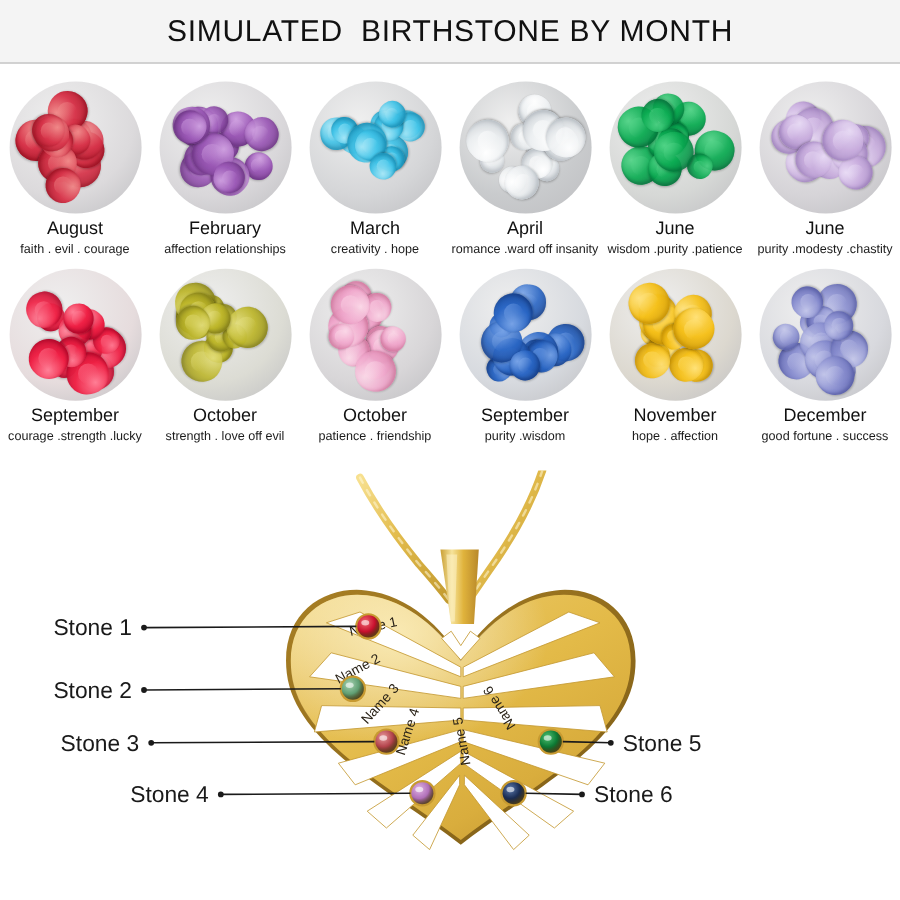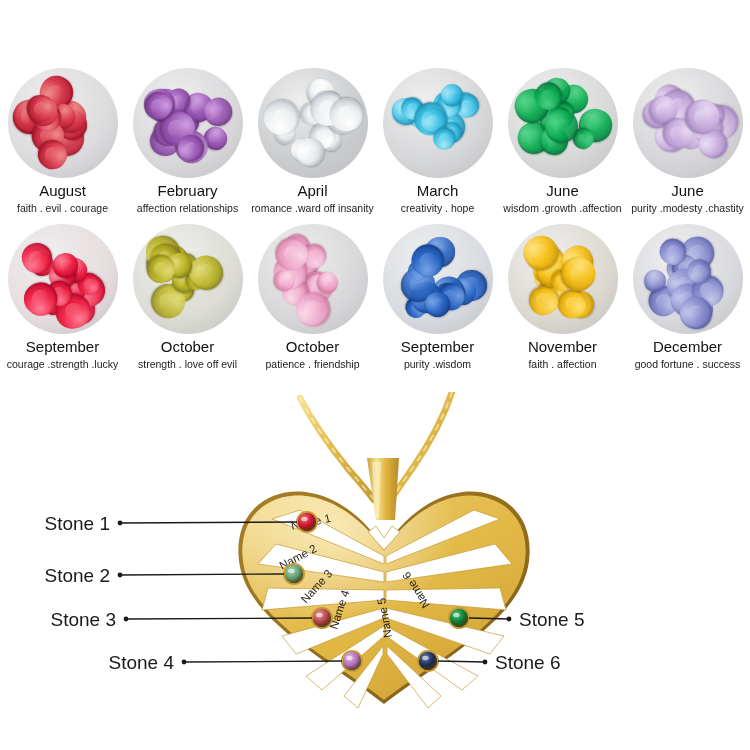--- a/index.html
+++ b/index.html
@@ -73,20 +73,23 @@
   .name-label{
     font-family:"Liberation Sans", sans-serif;
     font-size:11.5px;fill:#2a2318;
   }
 </style>
 </head>
 <body>
 
 <div id="page">
 
+  <div class="header">
+    <div class="header-title">SIMULATED  BIRTHSTONE BY MONTH</div>
+  </div>
 
   <div class="months" id="months-grid">
       <div class="month-cell">
         <div class="gem-wrap">
           <div class="gem" style="background: radial-gradient(circle at 38% 30%, rgb(239, 239, 239) 0%, rgb(220, 218, 220) 60%, rgb(189, 189, 192) 100%);">
             <div class="stones">
               <div class="s" style="width: 28.1344px; height: 28.1344px; left: 24.7888px; top: 29.6537px; background: radial-gradient(circle at 34% 26%, rgb(240, 138, 138) 0%, rgb(215, 52, 74) 48%, rgb(158, 20, 37) 100%); box-shadow: rgb(158, 20, 37) 0px -2px 3px inset, rgba(0, 0, 0, 0.28) 0px 1px 2px; transform: rotate(355.353deg); opacity: 0.96;"></div>
               <div class="s" style="width: 14.0672px; height: 14.0672px; left: 31.8224px; top: 36.6873px; background: linear-gradient(135deg, rgb(240, 138, 138) 0%, transparent 70%); opacity: 0.6; border-radius: 50%;"></div>
               <div class="s" style="width: 33.7299px; height: 33.7299px; left: 5.12218px; top: 32.0087px; background: radial-gradient(circle at 34% 26%, rgb(240, 138, 138) 0%, rgb(215, 52, 74) 48%, rgb(158, 20, 37) 100%); box-shadow: rgb(158, 20, 37) 0px -2px 3px inset, rgba(0, 0, 0, 0.28) 0px 1px 2px; transform: rotate(26.8415deg); opacity: 1;"></div>
               <div class="s" style="width: 16.8649px; height: 16.8649px; left: 13.5547px; top: 40.4412px; background: linear-gradient(135deg, rgb(240, 138, 138) 0%, transparent 70%); opacity: 0.6; border-radius: 50%;"></div>
@@ -149,20 +152,56 @@
               <div class="s" style="width: 26.9345px; height: 26.9345px; left: 12.2478px; top: 24.3839px; background: radial-gradient(circle at 34% 26%, rgb(207, 160, 224) 0%, rgb(155, 89, 182) 48%, rgb(111, 55, 134) 100%); box-shadow: rgb(111, 55, 134) 0px -2px 3px inset, rgba(0, 0, 0, 0.28) 0px 1px 2px; transform: rotate(121.555deg); opacity: 0.97;"></div>
               <div class="s" style="width: 13.4672px; height: 13.4672px; left: 18.9815px; top: 31.1176px; background: linear-gradient(135deg, rgb(207, 160, 224) 0%, transparent 70%); opacity: 0.6; border-radius: 50%;"></div>
             </div>
           </div>
         </div>
         <div class="month-name">February</div>
         <div class="month-desc">affection relationships</div>
       </div>
       <div class="month-cell">
         <div class="gem-wrap">
+          <div class="gem" style="background: radial-gradient(circle at 38% 30%, rgb(239, 239, 239) 0%, rgb(213, 214, 216) 60%, rgb(189, 189, 192) 100%);">
+            <div class="stones">
+              <div class="s" style="width: 22.7056px; height: 22.7056px; left: 70.7054px; top: 23.627px; background: radial-gradient(circle at 34% 26%, rgb(166, 231, 247) 0%, rgb(63, 195, 232) 48%, rgb(27, 143, 181) 100%); box-shadow: rgb(27, 143, 181) 0px -2px 3px inset, rgba(0, 0, 0, 0.28) 0px 1px 2px; transform: rotate(88.5129deg); opacity: 0.92;"></div>
+              <div class="s" style="width: 11.3528px; height: 11.3528px; left: 76.3818px; top: 29.3034px; background: linear-gradient(135deg, rgb(166, 231, 247) 0%, transparent 70%); opacity: 0.6; border-radius: 50%;"></div>
+              <div class="s" style="width: 29.9235px; height: 29.9235px; left: 52.6926px; top: 44.0912px; background: radial-gradient(circle at 34% 26%, rgb(166, 231, 247) 0%, rgb(63, 195, 232) 48%, rgb(27, 143, 181) 100%); box-shadow: rgb(27, 143, 181) 0px -2px 3px inset, rgba(0, 0, 0, 0.28) 0px 1px 2px; transform: rotate(293.563deg); opacity: 0.91;"></div>
+              <div class="s" style="width: 14.9618px; height: 14.9618px; left: 60.1735px; top: 51.572px; background: linear-gradient(135deg, rgb(166, 231, 247) 0%, transparent 70%); opacity: 0.6; border-radius: 50%;"></div>
+              <div class="s" style="width: 22.7844px; height: 22.7844px; left: 25.4092px; top: 37.3835px; background: radial-gradient(circle at 34% 26%, rgb(166, 231, 247) 0%, rgb(63, 195, 232) 48%, rgb(27, 143, 181) 100%); box-shadow: rgb(27, 143, 181) 0px -2px 3px inset, rgba(0, 0, 0, 0.28) 0px 1px 2px; transform: rotate(216.449deg); opacity: 0.96;"></div>
+              <div class="s" style="width: 11.3922px; height: 11.3922px; left: 31.1053px; top: 43.0796px; background: linear-gradient(135deg, rgb(166, 231, 247) 0%, transparent 70%); opacity: 0.6; border-radius: 50%;"></div>
+              <div class="s" style="width: 23.6768px; height: 23.6768px; left: 72.9961px; top: 26.0844px; background: radial-gradient(circle at 34% 26%, rgb(166, 231, 247) 0%, rgb(63, 195, 232) 48%, rgb(27, 143, 181) 100%); box-shadow: rgb(27, 143, 181) 0px -2px 3px inset, rgba(0, 0, 0, 0.28) 0px 1px 2px; transform: rotate(245.231deg); opacity: 0.89;"></div>
+              <div class="s" style="width: 11.8384px; height: 11.8384px; left: 78.9153px; top: 32.0036px; background: linear-gradient(135deg, rgb(166, 231, 247) 0%, transparent 70%); opacity: 0.6; border-radius: 50%;"></div>
+              <div class="s" style="width: 24.6785px; height: 24.6785px; left: 51.9202px; top: 24.0138px; background: radial-gradient(circle at 34% 26%, rgb(166, 231, 247) 0%, rgb(63, 195, 232) 48%, rgb(27, 143, 181) 100%); box-shadow: rgb(27, 143, 181) 0px -2px 3px inset, rgba(0, 0, 0, 0.28) 0px 1px 2px; transform: rotate(249.61deg); opacity: 0.89;"></div>
+              <div class="s" style="width: 12.3393px; height: 12.3393px; left: 58.0898px; top: 30.1835px; background: linear-gradient(135deg, rgb(166, 231, 247) 0%, transparent 70%); opacity: 0.6; border-radius: 50%;"></div>
+              <div class="s" style="width: 24.1353px; height: 24.1353px; left: 54.9588px; top: 25.1648px; background: radial-gradient(circle at 34% 26%, rgb(166, 231, 247) 0%, rgb(63, 195, 232) 48%, rgb(27, 143, 181) 100%); box-shadow: rgb(27, 143, 181) 0px -2px 3px inset, rgba(0, 0, 0, 0.28) 0px 1px 2px; transform: rotate(220.287deg); opacity: 0.94;"></div>
+              <div class="s" style="width: 12.0676px; height: 12.0676px; left: 60.9927px; top: 31.1986px; background: linear-gradient(135deg, rgb(166, 231, 247) 0%, transparent 70%); opacity: 0.6; border-radius: 50%;"></div>
+              <div class="s" style="width: 26.7426px; height: 26.7426px; left: 9.00037px; top: 29.662px; background: radial-gradient(circle at 34% 26%, rgb(166, 231, 247) 0%, rgb(63, 195, 232) 48%, rgb(27, 143, 181) 100%); box-shadow: rgb(27, 143, 181) 0px -2px 3px inset, rgba(0, 0, 0, 0.28) 0px 1px 2px; transform: rotate(353.731deg); opacity: 0.89;"></div>
+              <div class="s" style="width: 13.3713px; height: 13.3713px; left: 15.686px; top: 36.3477px; background: linear-gradient(135deg, rgb(166, 231, 247) 0%, transparent 70%); opacity: 0.6; border-radius: 50%;"></div>
+              <div class="s" style="width: 22.4412px; height: 22.4412px; left: 18.7508px; top: 29.0722px; background: radial-gradient(circle at 34% 26%, rgb(166, 231, 247) 0%, rgb(63, 195, 232) 48%, rgb(27, 143, 181) 100%); box-shadow: rgb(27, 143, 181) 0px -2px 3px inset, rgba(0, 0, 0, 0.28) 0px 1px 2px; transform: rotate(218.835deg); opacity: 0.97;"></div>
+              <div class="s" style="width: 11.2206px; height: 11.2206px; left: 24.3611px; top: 34.6825px; background: linear-gradient(135deg, rgb(166, 231, 247) 0%, transparent 70%); opacity: 0.6; border-radius: 50%;"></div>
+              <div class="s" style="width: 33.4327px; height: 33.4327px; left: 31.2762px; top: 34.1058px; background: radial-gradient(circle at 34% 26%, rgb(166, 231, 247) 0%, rgb(63, 195, 232) 48%, rgb(27, 143, 181) 100%); box-shadow: rgb(27, 143, 181) 0px -2px 3px inset, rgba(0, 0, 0, 0.28) 0px 1px 2px; transform: rotate(171.261deg); opacity: 0.93;"></div>
+              <div class="s" style="width: 16.7163px; height: 16.7163px; left: 39.6343px; top: 42.4639px; background: linear-gradient(135deg, rgb(166, 231, 247) 0%, transparent 70%); opacity: 0.6; border-radius: 50%;"></div>
+              <div class="s" style="width: 22.3615px; height: 22.3615px; left: 58.1376px; top: 15.9888px; background: radial-gradient(circle at 34% 26%, rgb(166, 231, 247) 0%, rgb(63, 195, 232) 48%, rgb(27, 143, 181) 100%); box-shadow: rgb(27, 143, 181) 0px -2px 3px inset, rgba(0, 0, 0, 0.28) 0px 1px 2px; transform: rotate(323.745deg); opacity: 0.92;"></div>
+              <div class="s" style="width: 11.1808px; height: 11.1808px; left: 63.728px; top: 21.5792px; background: linear-gradient(135deg, rgb(166, 231, 247) 0%, transparent 70%); opacity: 0.6; border-radius: 50%;"></div>
+              <div class="s" style="width: 20.9582px; height: 20.9582px; left: 58.315px; top: 54.1899px; background: radial-gradient(circle at 34% 26%, rgb(166, 231, 247) 0%, rgb(63, 195, 232) 48%, rgb(27, 143, 181) 100%); box-shadow: rgb(27, 143, 181) 0px -2px 3px inset, rgba(0, 0, 0, 0.28) 0px 1px 2px; transform: rotate(274.54deg); opacity: 0.97;"></div>
+              <div class="s" style="width: 10.4791px; height: 10.4791px; left: 63.5546px; top: 59.4295px; background: linear-gradient(135deg, rgb(166, 231, 247) 0%, transparent 70%); opacity: 0.6; border-radius: 50%;"></div>
+              <div class="s" style="width: 26.1013px; height: 26.1013px; left: 38.3654px; top: 40.0316px; background: radial-gradient(circle at 34% 26%, rgb(166, 231, 247) 0%, rgb(63, 195, 232) 48%, rgb(27, 143, 181) 100%); box-shadow: rgb(27, 143, 181) 0px -2px 3px inset, rgba(0, 0, 0, 0.28) 0px 1px 2px; transform: rotate(293.413deg); opacity: 0.93;"></div>
+              <div class="s" style="width: 13.0507px; height: 13.0507px; left: 44.8908px; top: 46.5569px; background: linear-gradient(135deg, rgb(166, 231, 247) 0%, transparent 70%); opacity: 0.6; border-radius: 50%;"></div>
+              <div class="s" style="width: 22.4041px; height: 22.4041px; left: 50.685px; top: 59.2257px; background: radial-gradient(circle at 34% 26%, rgb(166, 231, 247) 0%, rgb(63, 195, 232) 48%, rgb(27, 143, 181) 100%); box-shadow: rgb(27, 143, 181) 0px -2px 3px inset, rgba(0, 0, 0, 0.28) 0px 1px 2px; transform: rotate(215.486deg); opacity: 0.95;"></div>
+              <div class="s" style="width: 11.2021px; height: 11.2021px; left: 56.286px; top: 64.8267px; background: linear-gradient(135deg, rgb(166, 231, 247) 0%, transparent 70%); opacity: 0.6; border-radius: 50%;"></div>
+            </div>
+          </div>
+        </div>
+        <div class="month-name">March</div>
+        <div class="month-desc">creativity .  hope</div>
+      </div>
+      <div class="month-cell">
+        <div class="gem-wrap">
           <div class="gem" style="background: radial-gradient(circle at 38% 30%, rgb(239, 239, 239) 0%, rgb(201, 203, 205) 60%, rgb(189, 189, 192) 100%);">
             <div class="stones">
               <div class="s" style="width: 21.8527px; height: 21.8527px; left: 33.0784px; top: 71.1259px; background: radial-gradient(circle at 34% 26%, rgb(255, 255, 255) 0%, rgb(236, 239, 241) 48%, rgb(185, 191, 197) 100%); box-shadow: rgb(185, 191, 197) 0px -2px 3px inset, rgba(0, 0, 0, 0.28) 0px 1px 2px; transform: rotate(307.565deg); opacity: 0.89;"></div>
               <div class="s" style="width: 10.9263px; height: 10.9263px; left: 38.5416px; top: 76.5891px; background: linear-gradient(135deg, rgb(255, 255, 255) 0%, transparent 70%); opacity: 0.6; border-radius: 50%;"></div>
               <div class="s" style="width: 23.8762px; height: 23.8762px; left: 56.5006px; top: 42.2284px; background: radial-gradient(circle at 34% 26%, rgb(255, 255, 255) 0%, rgb(236, 239, 241) 48%, rgb(185, 191, 197) 100%); box-shadow: rgb(185, 191, 197) 0px -2px 3px inset, rgba(0, 0, 0, 0.28) 0px 1px 2px; transform: rotate(32.3058deg); opacity: 0.96;"></div>
               <div class="s" style="width: 11.9381px; height: 11.9381px; left: 62.4696px; top: 48.1975px; background: linear-gradient(135deg, rgb(255, 255, 255) 0%, transparent 70%); opacity: 0.6; border-radius: 50%;"></div>
               <div class="s" style="width: 20.4747px; height: 20.4747px; left: 17.3739px; top: 56.1367px; background: radial-gradient(circle at 34% 26%, rgb(255, 255, 255) 0%, rgb(236, 239, 241) 48%, rgb(185, 191, 197) 100%); box-shadow: rgb(185, 191, 197) 0px -2px 3px inset, rgba(0, 0, 0, 0.28) 0px 1px 2px; transform: rotate(22.0073deg); opacity: 0.88;"></div>
               <div class="s" style="width: 10.2374px; height: 10.2374px; left: 22.4926px; top: 61.2554px; background: linear-gradient(135deg, rgb(255, 255, 255) 0%, transparent 70%); opacity: 0.6; border-radius: 50%;"></div>
               <div class="s" style="width: 20.9234px; height: 20.9234px; left: 62.9319px; top: 61.8726px; background: radial-gradient(circle at 34% 26%, rgb(255, 255, 255) 0%, rgb(236, 239, 241) 48%, rgb(185, 191, 197) 100%); box-shadow: rgb(185, 191, 197) 0px -2px 3px inset, rgba(0, 0, 0, 0.28) 0px 1px 2px; transform: rotate(355.165deg); opacity: 0.92;"></div>
               <div class="s" style="width: 10.4617px; height: 10.4617px; left: 68.1627px; top: 67.1034px; background: linear-gradient(135deg, rgb(255, 255, 255) 0%, transparent 70%); opacity: 0.6; border-radius: 50%;"></div>
@@ -185,56 +224,20 @@
               <div class="s" style="width: 32.9897px; height: 32.9897px; left: 72.1491px; top: 29.5711px; background: radial-gradient(circle at 34% 26%, rgb(255, 255, 255) 0%, rgb(236, 239, 241) 48%, rgb(185, 191, 197) 100%); box-shadow: rgb(185, 191, 197) 0px -2px 3px inset, rgba(0, 0, 0, 0.28) 0px 1px 2px; transform: rotate(197.307deg); opacity: 0.88;"></div>
               <div class="s" style="width: 16.4948px; height: 16.4948px; left: 80.3965px; top: 37.8185px; background: linear-gradient(135deg, rgb(255, 255, 255) 0%, transparent 70%); opacity: 0.6; border-radius: 50%;"></div>
             </div>
           </div>
         </div>
         <div class="month-name">April</div>
         <div class="month-desc">romance .ward off insanity</div>
       </div>
       <div class="month-cell">
         <div class="gem-wrap">
-          <div class="gem" style="background: radial-gradient(circle at 38% 30%, rgb(239, 239, 239) 0%, rgb(213, 214, 216) 60%, rgb(189, 189, 192) 100%);">
-            <div class="stones">
-              <div class="s" style="width: 22.7056px; height: 22.7056px; left: 70.7054px; top: 23.627px; background: radial-gradient(circle at 34% 26%, rgb(166, 231, 247) 0%, rgb(63, 195, 232) 48%, rgb(27, 143, 181) 100%); box-shadow: rgb(27, 143, 181) 0px -2px 3px inset, rgba(0, 0, 0, 0.28) 0px 1px 2px; transform: rotate(88.5129deg); opacity: 0.92;"></div>
-              <div class="s" style="width: 11.3528px; height: 11.3528px; left: 76.3818px; top: 29.3034px; background: linear-gradient(135deg, rgb(166, 231, 247) 0%, transparent 70%); opacity: 0.6; border-radius: 50%;"></div>
-              <div class="s" style="width: 29.9235px; height: 29.9235px; left: 52.6926px; top: 44.0912px; background: radial-gradient(circle at 34% 26%, rgb(166, 231, 247) 0%, rgb(63, 195, 232) 48%, rgb(27, 143, 181) 100%); box-shadow: rgb(27, 143, 181) 0px -2px 3px inset, rgba(0, 0, 0, 0.28) 0px 1px 2px; transform: rotate(293.563deg); opacity: 0.91;"></div>
-              <div class="s" style="width: 14.9618px; height: 14.9618px; left: 60.1735px; top: 51.572px; background: linear-gradient(135deg, rgb(166, 231, 247) 0%, transparent 70%); opacity: 0.6; border-radius: 50%;"></div>
-              <div class="s" style="width: 22.7844px; height: 22.7844px; left: 25.4092px; top: 37.3835px; background: radial-gradient(circle at 34% 26%, rgb(166, 231, 247) 0%, rgb(63, 195, 232) 48%, rgb(27, 143, 181) 100%); box-shadow: rgb(27, 143, 181) 0px -2px 3px inset, rgba(0, 0, 0, 0.28) 0px 1px 2px; transform: rotate(216.449deg); opacity: 0.96;"></div>
-              <div class="s" style="width: 11.3922px; height: 11.3922px; left: 31.1053px; top: 43.0796px; background: linear-gradient(135deg, rgb(166, 231, 247) 0%, transparent 70%); opacity: 0.6; border-radius: 50%;"></div>
-              <div class="s" style="width: 23.6768px; height: 23.6768px; left: 72.9961px; top: 26.0844px; background: radial-gradient(circle at 34% 26%, rgb(166, 231, 247) 0%, rgb(63, 195, 232) 48%, rgb(27, 143, 181) 100%); box-shadow: rgb(27, 143, 181) 0px -2px 3px inset, rgba(0, 0, 0, 0.28) 0px 1px 2px; transform: rotate(245.231deg); opacity: 0.89;"></div>
-              <div class="s" style="width: 11.8384px; height: 11.8384px; left: 78.9153px; top: 32.0036px; background: linear-gradient(135deg, rgb(166, 231, 247) 0%, transparent 70%); opacity: 0.6; border-radius: 50%;"></div>
-              <div class="s" style="width: 24.6785px; height: 24.6785px; left: 51.9202px; top: 24.0138px; background: radial-gradient(circle at 34% 26%, rgb(166, 231, 247) 0%, rgb(63, 195, 232) 48%, rgb(27, 143, 181) 100%); box-shadow: rgb(27, 143, 181) 0px -2px 3px inset, rgba(0, 0, 0, 0.28) 0px 1px 2px; transform: rotate(249.61deg); opacity: 0.89;"></div>
-              <div class="s" style="width: 12.3393px; height: 12.3393px; left: 58.0898px; top: 30.1835px; background: linear-gradient(135deg, rgb(166, 231, 247) 0%, transparent 70%); opacity: 0.6; border-radius: 50%;"></div>
-              <div class="s" style="width: 24.1353px; height: 24.1353px; left: 54.9588px; top: 25.1648px; background: radial-gradient(circle at 34% 26%, rgb(166, 231, 247) 0%, rgb(63, 195, 232) 48%, rgb(27, 143, 181) 100%); box-shadow: rgb(27, 143, 181) 0px -2px 3px inset, rgba(0, 0, 0, 0.28) 0px 1px 2px; transform: rotate(220.287deg); opacity: 0.94;"></div>
-              <div class="s" style="width: 12.0676px; height: 12.0676px; left: 60.9927px; top: 31.1986px; background: linear-gradient(135deg, rgb(166, 231, 247) 0%, transparent 70%); opacity: 0.6; border-radius: 50%;"></div>
-              <div class="s" style="width: 26.7426px; height: 26.7426px; left: 9.00037px; top: 29.662px; background: radial-gradient(circle at 34% 26%, rgb(166, 231, 247) 0%, rgb(63, 195, 232) 48%, rgb(27, 143, 181) 100%); box-shadow: rgb(27, 143, 181) 0px -2px 3px inset, rgba(0, 0, 0, 0.28) 0px 1px 2px; transform: rotate(353.731deg); opacity: 0.89;"></div>
-              <div class="s" style="width: 13.3713px; height: 13.3713px; left: 15.686px; top: 36.3477px; background: linear-gradient(135deg, rgb(166, 231, 247) 0%, transparent 70%); opacity: 0.6; border-radius: 50%;"></div>
-              <div class="s" style="width: 22.4412px; height: 22.4412px; left: 18.7508px; top: 29.0722px; background: radial-gradient(circle at 34% 26%, rgb(166, 231, 247) 0%, rgb(63, 195, 232) 48%, rgb(27, 143, 181) 100%); box-shadow: rgb(27, 143, 181) 0px -2px 3px inset, rgba(0, 0, 0, 0.28) 0px 1px 2px; transform: rotate(218.835deg); opacity: 0.97;"></div>
-              <div class="s" style="width: 11.2206px; height: 11.2206px; left: 24.3611px; top: 34.6825px; background: linear-gradient(135deg, rgb(166, 231, 247) 0%, transparent 70%); opacity: 0.6; border-radius: 50%;"></div>
-              <div class="s" style="width: 33.4327px; height: 33.4327px; left: 31.2762px; top: 34.1058px; background: radial-gradient(circle at 34% 26%, rgb(166, 231, 247) 0%, rgb(63, 195, 232) 48%, rgb(27, 143, 181) 100%); box-shadow: rgb(27, 143, 181) 0px -2px 3px inset, rgba(0, 0, 0, 0.28) 0px 1px 2px; transform: rotate(171.261deg); opacity: 0.93;"></div>
-              <div class="s" style="width: 16.7163px; height: 16.7163px; left: 39.6343px; top: 42.4639px; background: linear-gradient(135deg, rgb(166, 231, 247) 0%, transparent 70%); opacity: 0.6; border-radius: 50%;"></div>
-              <div class="s" style="width: 22.3615px; height: 22.3615px; left: 58.1376px; top: 15.9888px; background: radial-gradient(circle at 34% 26%, rgb(166, 231, 247) 0%, rgb(63, 195, 232) 48%, rgb(27, 143, 181) 100%); box-shadow: rgb(27, 143, 181) 0px -2px 3px inset, rgba(0, 0, 0, 0.28) 0px 1px 2px; transform: rotate(323.745deg); opacity: 0.92;"></div>
-              <div class="s" style="width: 11.1808px; height: 11.1808px; left: 63.728px; top: 21.5792px; background: linear-gradient(135deg, rgb(166, 231, 247) 0%, transparent 70%); opacity: 0.6; border-radius: 50%;"></div>
-              <div class="s" style="width: 20.9582px; height: 20.9582px; left: 58.315px; top: 54.1899px; background: radial-gradient(circle at 34% 26%, rgb(166, 231, 247) 0%, rgb(63, 195, 232) 48%, rgb(27, 143, 181) 100%); box-shadow: rgb(27, 143, 181) 0px -2px 3px inset, rgba(0, 0, 0, 0.28) 0px 1px 2px; transform: rotate(274.54deg); opacity: 0.97;"></div>
-              <div class="s" style="width: 10.4791px; height: 10.4791px; left: 63.5546px; top: 59.4295px; background: linear-gradient(135deg, rgb(166, 231, 247) 0%, transparent 70%); opacity: 0.6; border-radius: 50%;"></div>
-              <div class="s" style="width: 26.1013px; height: 26.1013px; left: 38.3654px; top: 40.0316px; background: radial-gradient(circle at 34% 26%, rgb(166, 231, 247) 0%, rgb(63, 195, 232) 48%, rgb(27, 143, 181) 100%); box-shadow: rgb(27, 143, 181) 0px -2px 3px inset, rgba(0, 0, 0, 0.28) 0px 1px 2px; transform: rotate(293.413deg); opacity: 0.93;"></div>
-              <div class="s" style="width: 13.0507px; height: 13.0507px; left: 44.8908px; top: 46.5569px; background: linear-gradient(135deg, rgb(166, 231, 247) 0%, transparent 70%); opacity: 0.6; border-radius: 50%;"></div>
-              <div class="s" style="width: 22.4041px; height: 22.4041px; left: 50.685px; top: 59.2257px; background: radial-gradient(circle at 34% 26%, rgb(166, 231, 247) 0%, rgb(63, 195, 232) 48%, rgb(27, 143, 181) 100%); box-shadow: rgb(27, 143, 181) 0px -2px 3px inset, rgba(0, 0, 0, 0.28) 0px 1px 2px; transform: rotate(215.486deg); opacity: 0.95;"></div>
-              <div class="s" style="width: 11.2021px; height: 11.2021px; left: 56.286px; top: 64.8267px; background: linear-gradient(135deg, rgb(166, 231, 247) 0%, transparent 70%); opacity: 0.6; border-radius: 50%;"></div>
-            </div>
-          </div>
-        </div>
-        <div class="month-name">March</div>
-        <div class="month-desc">creativity .  hope</div>
-      </div>
-      <div class="month-cell">
-        <div class="gem-wrap">
           <div class="gem" style="background: radial-gradient(circle at 38% 30%, rgb(239, 239, 239) 0%, rgb(214, 216, 214) 60%, rgb(189, 189, 192) 100%);">
             <div class="stones">
               <div class="s" style="width: 29.0666px; height: 29.0666px; left: 37.5499px; top: 30.5133px; background: radial-gradient(circle at 34% 26%, rgb(81, 212, 135) 0%, rgb(11, 171, 82) 48%, rgb(4, 113, 58) 100%); box-shadow: rgb(4, 113, 58) 0px -2px 3px inset, rgba(0, 0, 0, 0.28) 0px 1px 2px; transform: rotate(12.5963deg); opacity: 0.99;"></div>
               <div class="s" style="width: 14.5333px; height: 14.5333px; left: 44.8166px; top: 37.78px; background: linear-gradient(135deg, rgb(81, 212, 135) 0%, transparent 70%); opacity: 0.6; border-radius: 50%;"></div>
               <div class="s" style="width: 32.633px; height: 32.633px; left: 71.7638px; top: 41.2183px; background: radial-gradient(circle at 34% 26%, rgb(81, 212, 135) 0%, rgb(11, 171, 82) 48%, rgb(4, 113, 58) 100%); box-shadow: rgb(4, 113, 58) 0px -2px 3px inset, rgba(0, 0, 0, 0.28) 0px 1px 2px; transform: rotate(15.8087deg); opacity: 0.93;"></div>
               <div class="s" style="width: 16.3165px; height: 16.3165px; left: 79.9221px; top: 49.3765px; background: linear-gradient(135deg, rgb(81, 212, 135) 0%, transparent 70%); opacity: 0.6; border-radius: 50%;"></div>
               <div class="s" style="width: 20.7633px; height: 20.7633px; left: 65.0512px; top: 60.483px; background: radial-gradient(circle at 34% 26%, rgb(81, 212, 135) 0%, rgb(11, 171, 82) 48%, rgb(4, 113, 58) 100%); box-shadow: rgb(4, 113, 58) 0px -2px 3px inset, rgba(0, 0, 0, 0.28) 0px 1px 2px; transform: rotate(123.14deg); opacity: 0.91;"></div>
               <div class="s" style="width: 10.3816px; height: 10.3816px; left: 70.242px; top: 65.6738px; background: linear-gradient(135deg, rgb(81, 212, 135) 0%, transparent 70%); opacity: 0.6; border-radius: 50%;"></div>
               <div class="s" style="width: 31.6796px; height: 31.6796px; left: 10.9424px; top: 53.9327px; background: radial-gradient(circle at 34% 26%, rgb(81, 212, 135) 0%, rgb(11, 171, 82) 48%, rgb(4, 113, 58) 100%); box-shadow: rgb(4, 113, 58) 0px -2px 3px inset, rgba(0, 0, 0, 0.28) 0px 1px 2px; transform: rotate(333.146deg); opacity: 0.92;"></div>
               <div class="s" style="width: 15.8398px; height: 15.8398px; left: 18.8623px; top: 61.8526px; background: linear-gradient(135deg, rgb(81, 212, 135) 0%, transparent 70%); opacity: 0.6; border-radius: 50%;"></div>
@@ -253,21 +256,21 @@
               <div class="s" style="width: 26.1315px; height: 26.1315px; left: 36.9784px; top: 10.31px; background: radial-gradient(circle at 34% 26%, rgb(81, 212, 135) 0%, rgb(11, 171, 82) 48%, rgb(4, 113, 58) 100%); box-shadow: rgb(4, 113, 58) 0px -2px 3px inset, rgba(0, 0, 0, 0.28) 0px 1px 2px; transform: rotate(14.6983deg); opacity: 0.91;"></div>
               <div class="s" style="width: 13.0657px; height: 13.0657px; left: 43.5112px; top: 16.8429px; background: linear-gradient(135deg, rgb(81, 212, 135) 0%, transparent 70%); opacity: 0.6; border-radius: 50%;"></div>
               <div class="s" style="width: 26.7086px; height: 26.7086px; left: 27.2535px; top: 15.4361px; background: radial-gradient(circle at 34% 26%, rgb(81, 212, 135) 0%, rgb(11, 171, 82) 48%, rgb(4, 113, 58) 100%); box-shadow: rgb(4, 113, 58) 0px -2px 3px inset, rgba(0, 0, 0, 0.28) 0px 1px 2px; transform: rotate(222.231deg); opacity: 0.91;"></div>
               <div class="s" style="width: 13.3543px; height: 13.3543px; left: 33.9306px; top: 22.1132px; background: linear-gradient(135deg, rgb(81, 212, 135) 0%, transparent 70%); opacity: 0.6; border-radius: 50%;"></div>
               <div class="s" style="width: 33.1738px; height: 33.1738px; left: 37.3459px; top: 42.4107px; background: radial-gradient(circle at 34% 26%, rgb(81, 212, 135) 0%, rgb(11, 171, 82) 48%, rgb(4, 113, 58) 100%); box-shadow: rgb(4, 113, 58) 0px -2px 3px inset, rgba(0, 0, 0, 0.28) 0px 1px 2px; transform: rotate(337.948deg); opacity: 0.89;"></div>
               <div class="s" style="width: 16.5869px; height: 16.5869px; left: 45.6394px; top: 50.7041px; background: linear-gradient(135deg, rgb(81, 212, 135) 0%, transparent 70%); opacity: 0.6; border-radius: 50%;"></div>
             </div>
           </div>
         </div>
         <div class="month-name">June</div>
-        <div class="month-desc">wisdom .growth .affection</div>
+        <div class="month-desc">wisdom .purity .patience</div>
       </div>
       <div class="month-cell">
         <div class="gem-wrap">
           <div class="gem" style="background: radial-gradient(circle at 38% 30%, rgb(239, 239, 239) 0%, rgb(214, 212, 216) 60%, rgb(189, 189, 192) 100%);">
             <div class="stones">
               <div class="s" style="width: 31.5474px; height: 31.5474px; left: 22.9343px; top: 52.1376px; background: radial-gradient(circle at 34% 26%, rgb(233, 220, 245) 0%, rgb(201, 174, 222) 48%, rgb(159, 130, 189) 100%); box-shadow: rgb(159, 130, 189) 0px -2px 3px inset, rgba(0, 0, 0, 0.28) 0px 1px 2px; transform: rotate(317.526deg); opacity: 0.89;"></div>
               <div class="s" style="width: 15.7737px; height: 15.7737px; left: 30.8211px; top: 60.0245px; background: linear-gradient(135deg, rgb(233, 220, 245) 0%, transparent 70%); opacity: 0.6; border-radius: 50%;"></div>
               <div class="s" style="width: 30.1518px; height: 30.1518px; left: 43.0805px; top: 51.4743px; background: radial-gradient(circle at 34% 26%, rgb(233, 220, 245) 0%, rgb(201, 174, 222) 48%, rgb(159, 130, 189) 100%); box-shadow: rgb(159, 130, 189) 0px -2px 3px inset, rgba(0, 0, 0, 0.28) 0px 1px 2px; transform: rotate(114.072deg); opacity: 0.94;"></div>
               <div class="s" style="width: 15.0759px; height: 15.0759px; left: 50.6184px; top: 59.0122px; background: linear-gradient(135deg, rgb(233, 220, 245) 0%, transparent 70%); opacity: 0.6; border-radius: 50%;"></div>
               <div class="s" style="width: 30.2239px; height: 30.2239px; left: 57.6741px; top: 37.8213px; background: radial-gradient(circle at 34% 26%, rgb(233, 220, 245) 0%, rgb(201, 174, 222) 48%, rgb(159, 130, 189) 100%); box-shadow: rgb(159, 130, 189) 0px -2px 3px inset, rgba(0, 0, 0, 0.28) 0px 1px 2px; transform: rotate(354.829deg); opacity: 1;"></div>
@@ -469,21 +472,21 @@
               <div class="s" style="width: 21.1815px; height: 21.1815px; left: 43.0808px; top: 45.7657px; background: radial-gradient(circle at 34% 26%, rgb(255, 226, 122) 0%, rgb(245, 192, 26) 48%, rgb(198, 146, 6) 100%); box-shadow: rgb(198, 146, 6) 0px -2px 3px inset, rgba(0, 0, 0, 0.28) 0px 1px 2px; transform: rotate(156.097deg); opacity: 0.98;"></div>
               <div class="s" style="width: 10.5907px; height: 10.5907px; left: 48.3762px; top: 51.0611px; background: linear-gradient(135deg, rgb(255, 226, 122) 0%, transparent 70%); opacity: 0.6; border-radius: 50%;"></div>
               <div class="s" style="width: 33.8686px; height: 33.8686px; left: 16.2603px; top: 11.7096px; background: radial-gradient(circle at 34% 26%, rgb(255, 226, 122) 0%, rgb(245, 192, 26) 48%, rgb(198, 146, 6) 100%); box-shadow: rgb(198, 146, 6) 0px -2px 3px inset, rgba(0, 0, 0, 0.28) 0px 1px 2px; transform: rotate(331.258deg); opacity: 0.95;"></div>
               <div class="s" style="width: 16.9343px; height: 16.9343px; left: 24.7274px; top: 20.1768px; background: linear-gradient(135deg, rgb(255, 226, 122) 0%, transparent 70%); opacity: 0.6; border-radius: 50%;"></div>
               <div class="s" style="width: 34.231px; height: 34.231px; left: 53.6501px; top: 33.4678px; background: radial-gradient(circle at 34% 26%, rgb(255, 226, 122) 0%, rgb(245, 192, 26) 48%, rgb(198, 146, 6) 100%); box-shadow: rgb(198, 146, 6) 0px -2px 3px inset, rgba(0, 0, 0, 0.28) 0px 1px 2px; transform: rotate(45.1914deg); opacity: 0.98;"></div>
               <div class="s" style="width: 17.1155px; height: 17.1155px; left: 62.2079px; top: 42.0256px; background: linear-gradient(135deg, rgb(255, 226, 122) 0%, transparent 70%); opacity: 0.6; border-radius: 50%;"></div>
             </div>
           </div>
         </div>
         <div class="month-name">November</div>
-        <div class="month-desc">faith . affection</div>
+        <div class="month-desc">hope . affection</div>
       </div>
       <div class="month-cell">
         <div class="gem-wrap">
           <div class="gem" style="background: radial-gradient(circle at 38% 30%, rgb(239, 239, 239) 0%, rgb(216, 217, 222) 60%, rgb(189, 189, 192) 100%);">
             <div class="stones">
               <div class="s" style="width: 32.7807px; height: 32.7807px; left: 48.7323px; top: 13.4529px; background: radial-gradient(circle at 34% 26%, rgb(195, 198, 234) 0%, rgb(138, 143, 208) 48%, rgb(90, 96, 168) 100%); box-shadow: rgb(90, 96, 168) 0px -2px 3px inset, rgba(0, 0, 0, 0.28) 0px 1px 2px; transform: rotate(265.216deg); opacity: 0.91;"></div>
               <div class="s" style="width: 16.3904px; height: 16.3904px; left: 56.9274px; top: 21.6481px; background: linear-gradient(135deg, rgb(195, 198, 234) 0%, transparent 70%); opacity: 0.6; border-radius: 50%;"></div>
               <div class="s" style="width: 29.8054px; height: 29.8054px; left: 16.1772px; top: 62.4243px; background: radial-gradient(circle at 34% 26%, rgb(195, 198, 234) 0%, rgb(138, 143, 208) 48%, rgb(90, 96, 168) 100%); box-shadow: rgb(90, 96, 168) 0px -2px 3px inset, rgba(0, 0, 0, 0.28) 0px 1px 2px; transform: rotate(139.416deg); opacity: 0.99;"></div>
               <div class="s" style="width: 14.9027px; height: 14.9027px; left: 23.6285px; top: 69.8756px; background: linear-gradient(135deg, rgb(195, 198, 234) 0%, transparent 70%); opacity: 0.6; border-radius: 50%;"></div>
               <div class="s" style="width: 22.6121px; height: 22.6121px; left: 34.4495px; top: 33.9451px; background: radial-gradient(circle at 34% 26%, rgb(195, 198, 234) 0%, rgb(138, 143, 208) 48%, rgb(90, 96, 168) 100%); box-shadow: rgb(90, 96, 168) 0px -2px 3px inset, rgba(0, 0, 0, 0.28) 0px 1px 2px; transform: rotate(239.057deg); opacity: 0.93;"></div>

